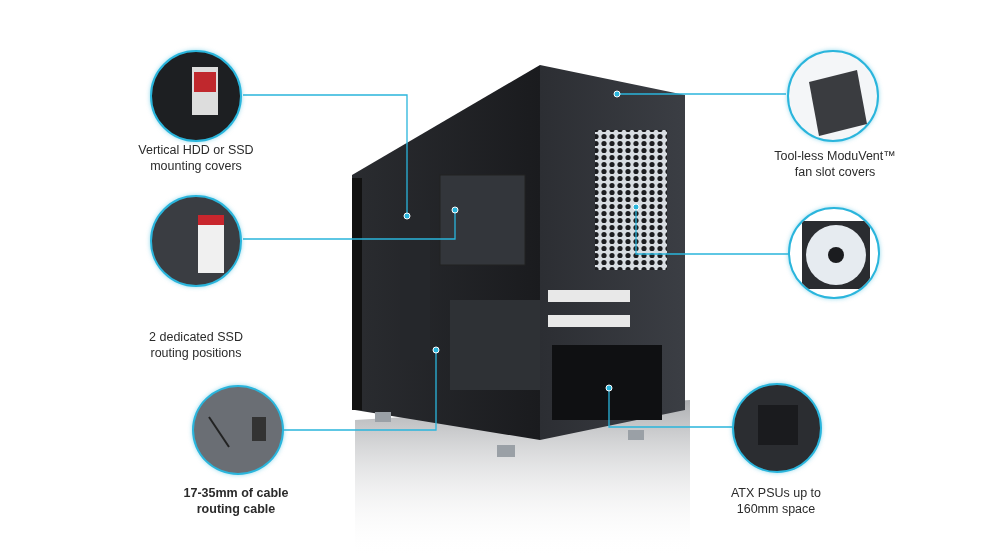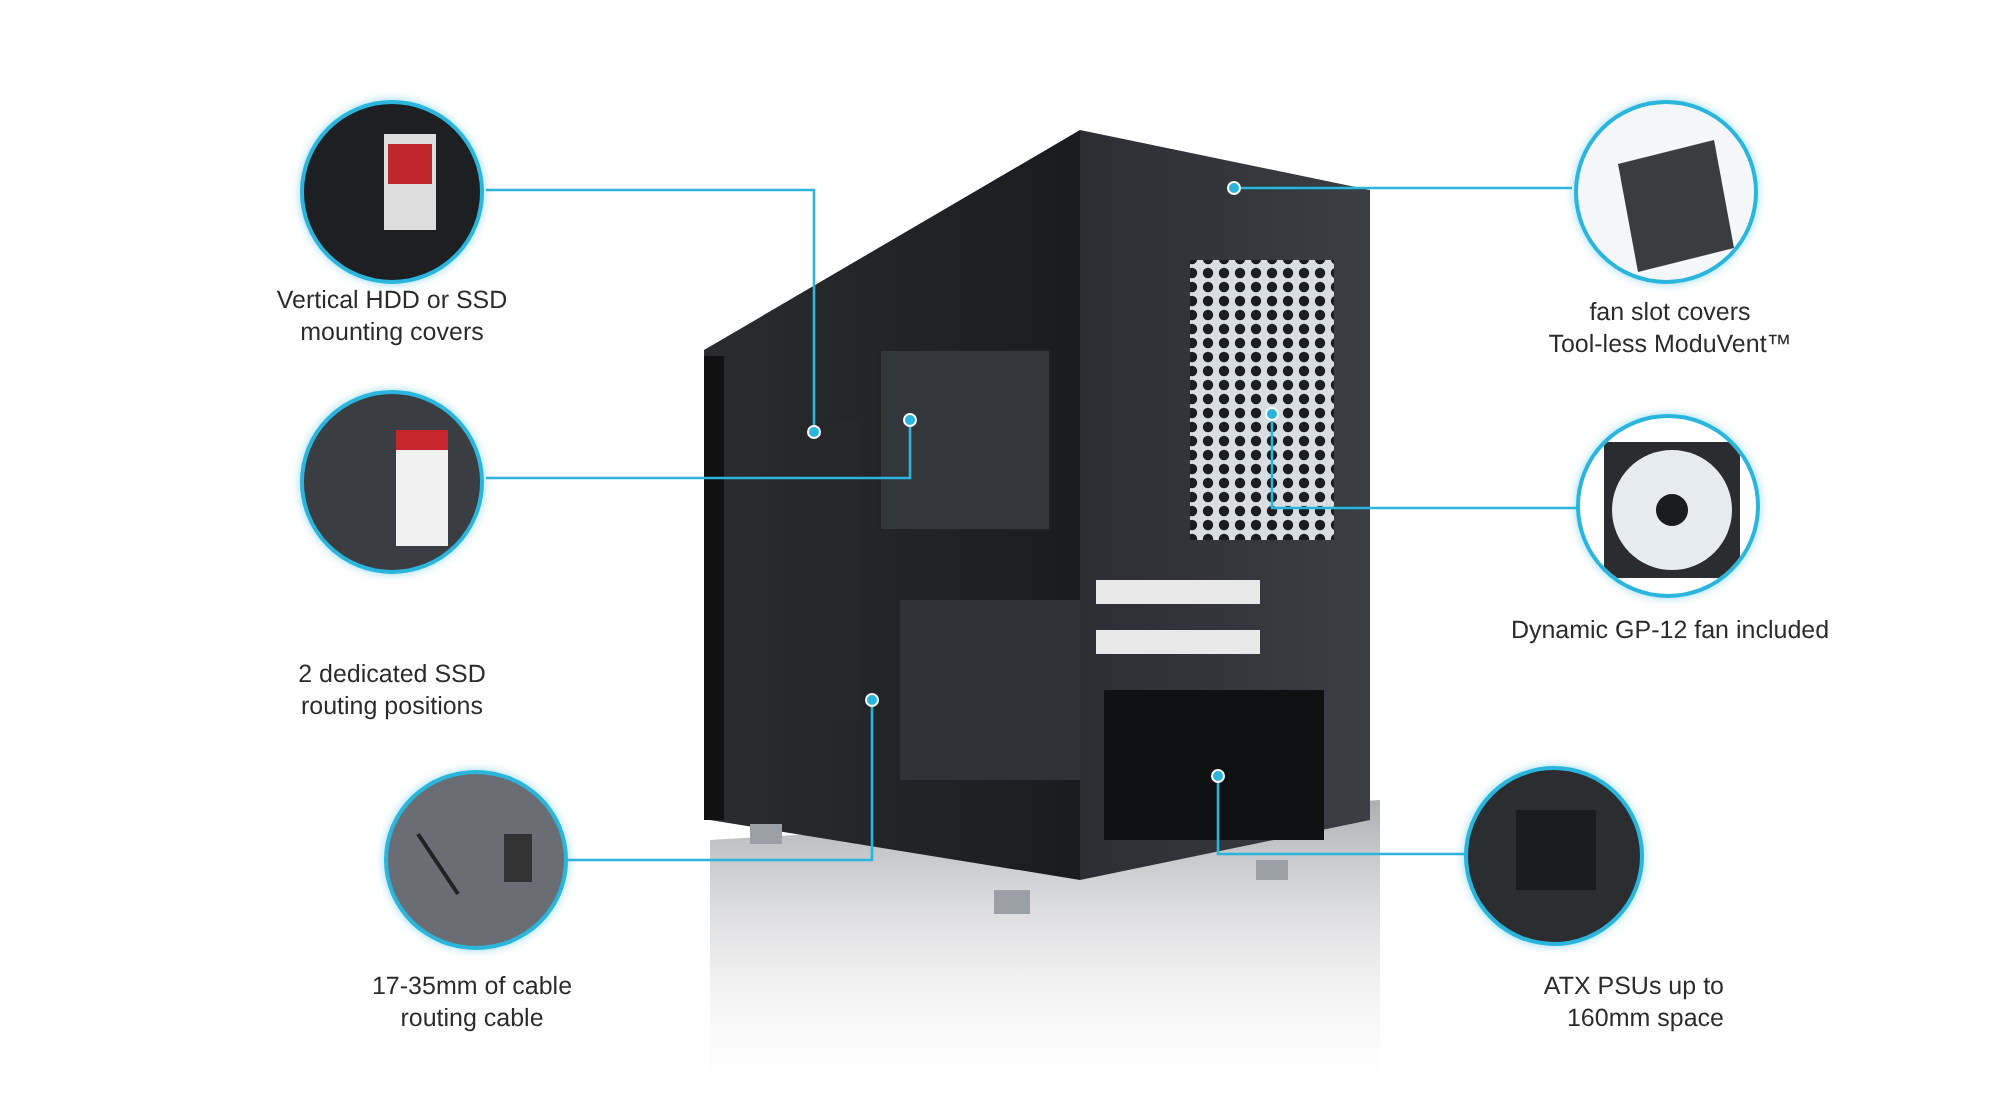--- a/index.html
+++ b/index.html
@@ -111,28 +111,25 @@
   </div>
 
   <div class="label" style="left:110px;top:142px;width:172px;">
     <div>Vertical HDD or SSD</div>
     <div>mounting covers</div>
   </div>
   <div class="label" style="left:110px;top:289px;width:172px;margin-top:40px;">
     <div>2 dedicated SSD</div>
     <div>routing positions</div>
   </div>
-  <div class="label" style="left:150px;top:485px;width:172px;">
+  <div class="label" style="left:150px;top:485px;width:172px;font-weight:bold;">
     <div>17-35mm of cable</div>
     <div>routing cable</div>
   </div>
   <div class="label" style="left:740px;top:148px;width:190px;">
+    <div>Tool-less ModuVent™</div>
     <div>fan slot covers</div>
-    <div>Tool-less ModuVent™</div>
   </div>
-  <div class="label" style="left:735px;top:307px;width:200px;">
-    <div>Dynamic GP-12 fan included</div>
-  </div>
-  <div class="label" style="left:690px;top:485px;width:172px;text-align:right;">
+  <div class="label" style="left:690px;top:485px;width:172px;">
     <div>ATX PSUs up to</div>
     <div>160mm space</div>
   </div>
 </div>
 
 </body></html>

